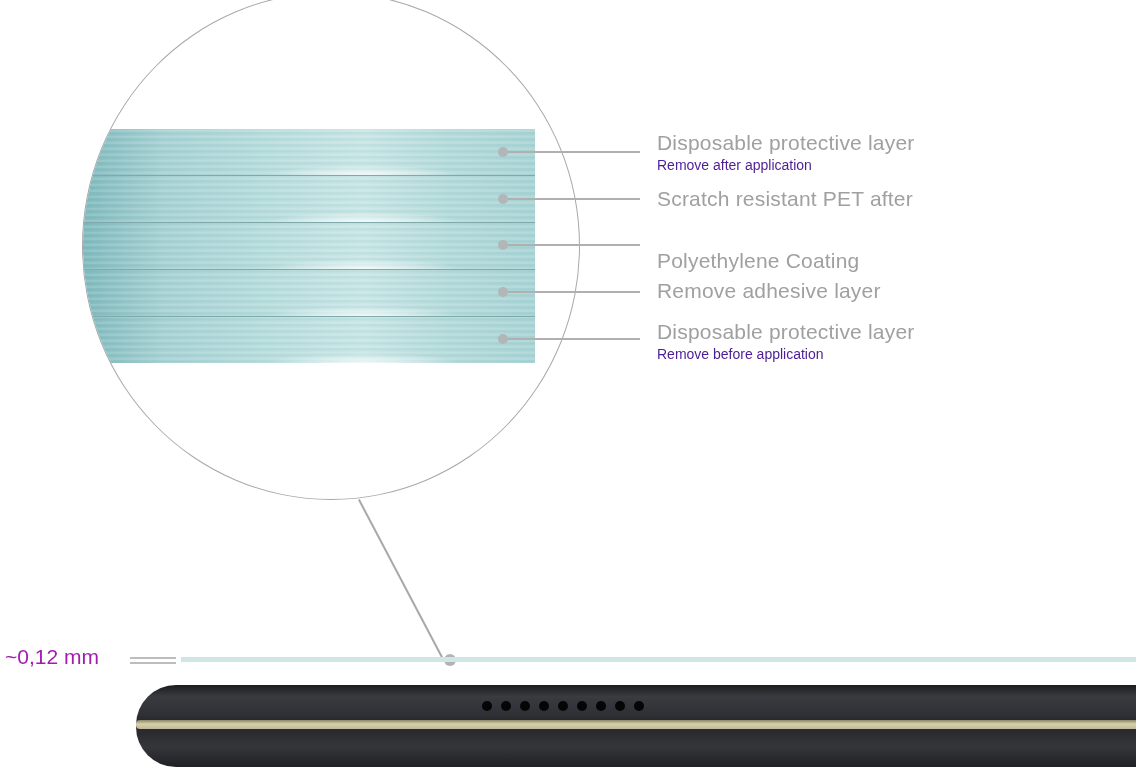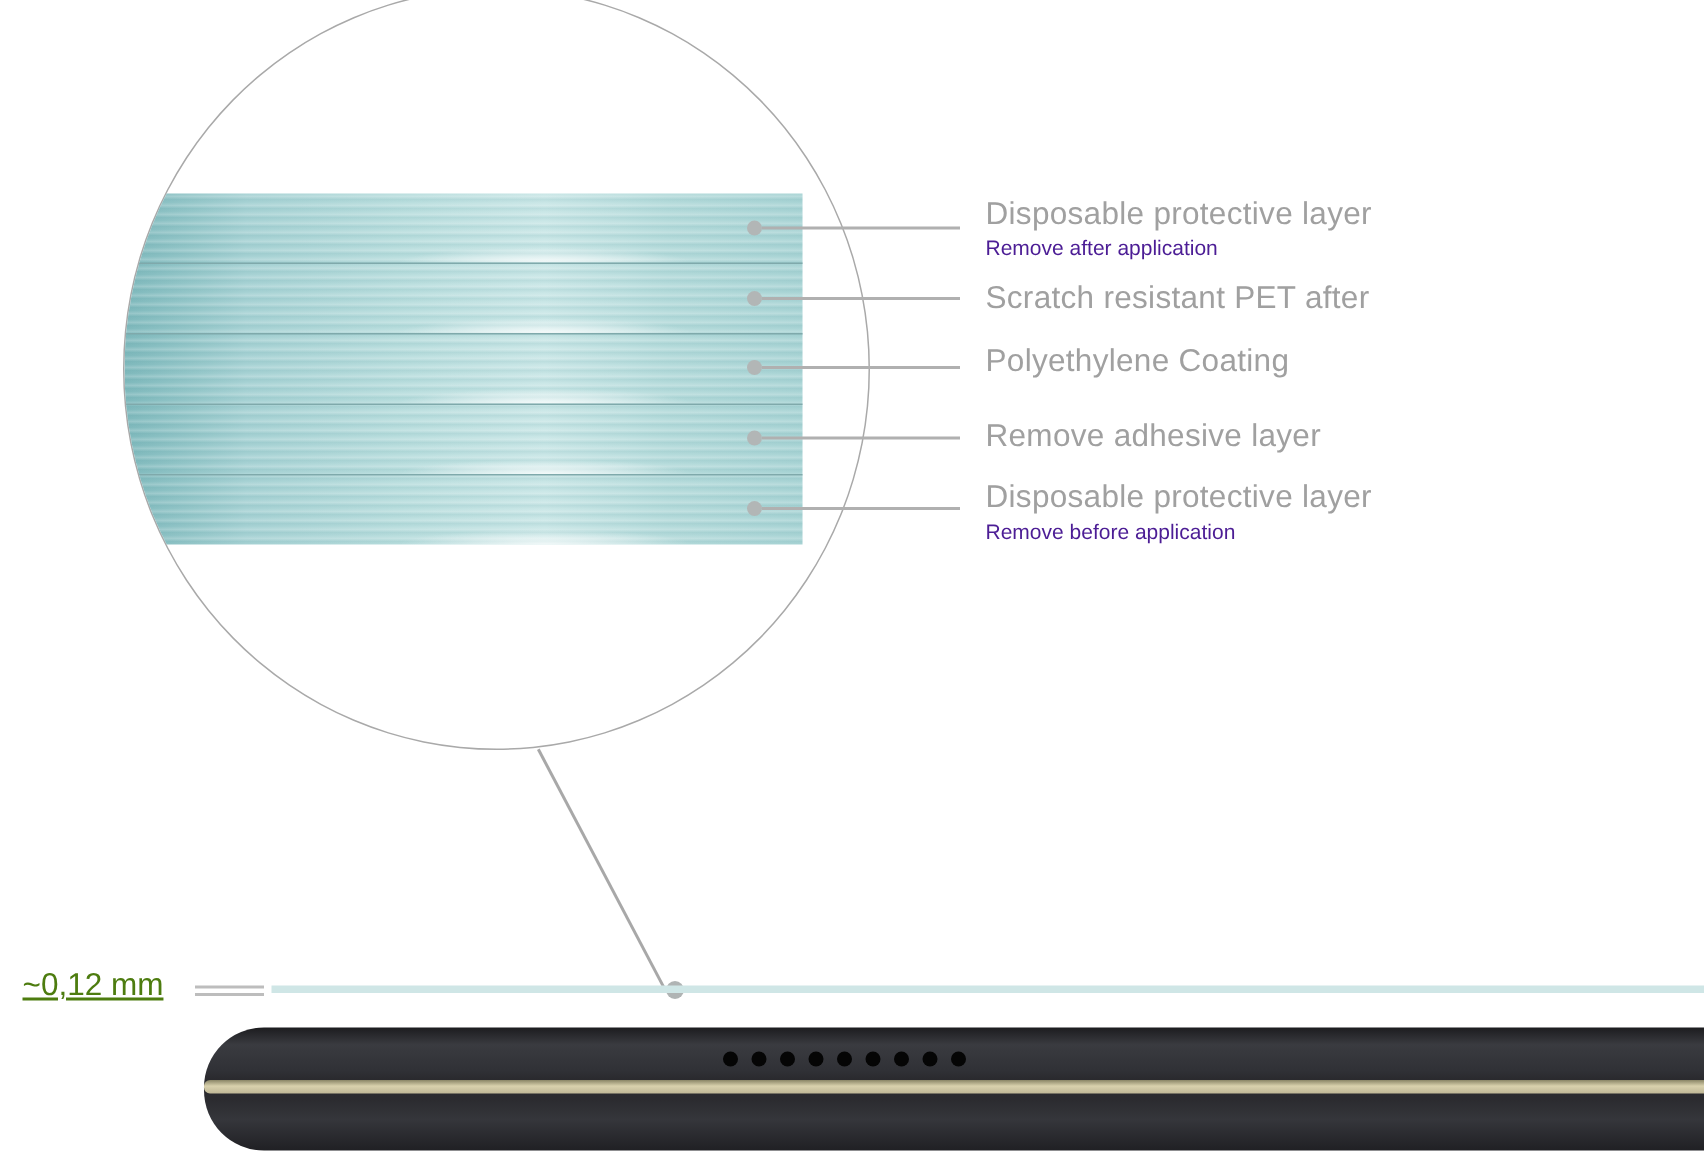--- a/index.html
+++ b/index.html
@@ -21,21 +21,21 @@
     position: absolute; left: 0; width: 452px; height: 46px;
     border-bottom: 1.5px solid #7fa9ab;
     background: radial-gradient(ellipse 140px 14px at 62% 100%, rgba(255,255,255,0.75), rgba(255,255,255,0) 70%);
   }
   .dot { position: absolute; width: 10px; height: 10px; border-radius: 50%; background: #b2b6b6; }
   .leader { position: absolute; height: 2px; background: #b0b0b0; }
 
   .label-main { position: absolute; left: 657px; font-size: 21px; color: #a0a0a0; white-space: nowrap; letter-spacing: 0.2px; }
   .label-sub { position: absolute; left: 657px; font-size: 14px; color: #4c1d95; white-space: nowrap; }
 
-  .thickness { position: absolute; left: 15px; top: 645px; font-size: 21px; color: #4d7c0f; text-decoration: underline; }
+  .thickness { position: absolute; left: 5px; top: 645px; font-size: 21px; color: #a21caf; }
   .dbl { position: absolute; left: 130px; width: 46px; height: 1.5px; background: #bdbdbd; }
   .film { position: absolute; left: 181px; top: 657px; width: 960px; height: 5px; background: #cfe6e6; }
   .pointer { position: absolute; left: 358px; top: 500px; width: 2px; height: 183px; background: #a8a8a8; transform-origin: top left; transform: rotate(-27.8deg); }
   .pointer-dot { position: absolute; left: 444px; top: 654px; width: 12px; height: 12px; border-radius: 50%; background: #b0b4b4; }
 
   .device {
     position: absolute; left: 136px; top: 685px; width: 1010px; height: 82px;
     border-radius: 40px 0 0 40px;
     background: linear-gradient(180deg, #1c1c1f 0%, #3a3b40 14%, #303136 35%, #2a2a2e 42%, #2b2b2f 58%, #35363b 75%, #202024 100%);
   }
@@ -66,21 +66,21 @@
 <div class="dot" style="left:498px; top:240px"></div>
 <div class="leader" style="left:508px; top:244px; width:132px"></div>
 <div class="dot" style="left:498px; top:287px"></div>
 <div class="leader" style="left:508px; top:291px; width:132px"></div>
 <div class="dot" style="left:498px; top:334px"></div>
 <div class="leader" style="left:508px; top:338px; width:132px"></div>
 
 <div class="label-main" style="top:131px">Disposable protective layer</div>
 <div class="label-sub" style="top:157px">Remove after application</div>
 <div class="label-main" style="top:187px">Scratch resistant PET after</div>
-<div class="label-main" style="top:229px">Polyethylene Coating</div>
+<div class="label-main" style="top:249px">Polyethylene Coating</div>
 <div class="label-main" style="top:279px">Remove adhesive layer</div>
 <div class="label-main" style="top:320px">Disposable protective layer</div>
 <div class="label-sub" style="top:346px">Remove before application</div>
 
 <div class="pointer"></div>
 <div class="pointer-dot"></div>
 
 <div class="thickness">~0,12 mm</div>
 <div class="dbl" style="top:657px"></div>
 <div class="dbl" style="top:662px"></div>

